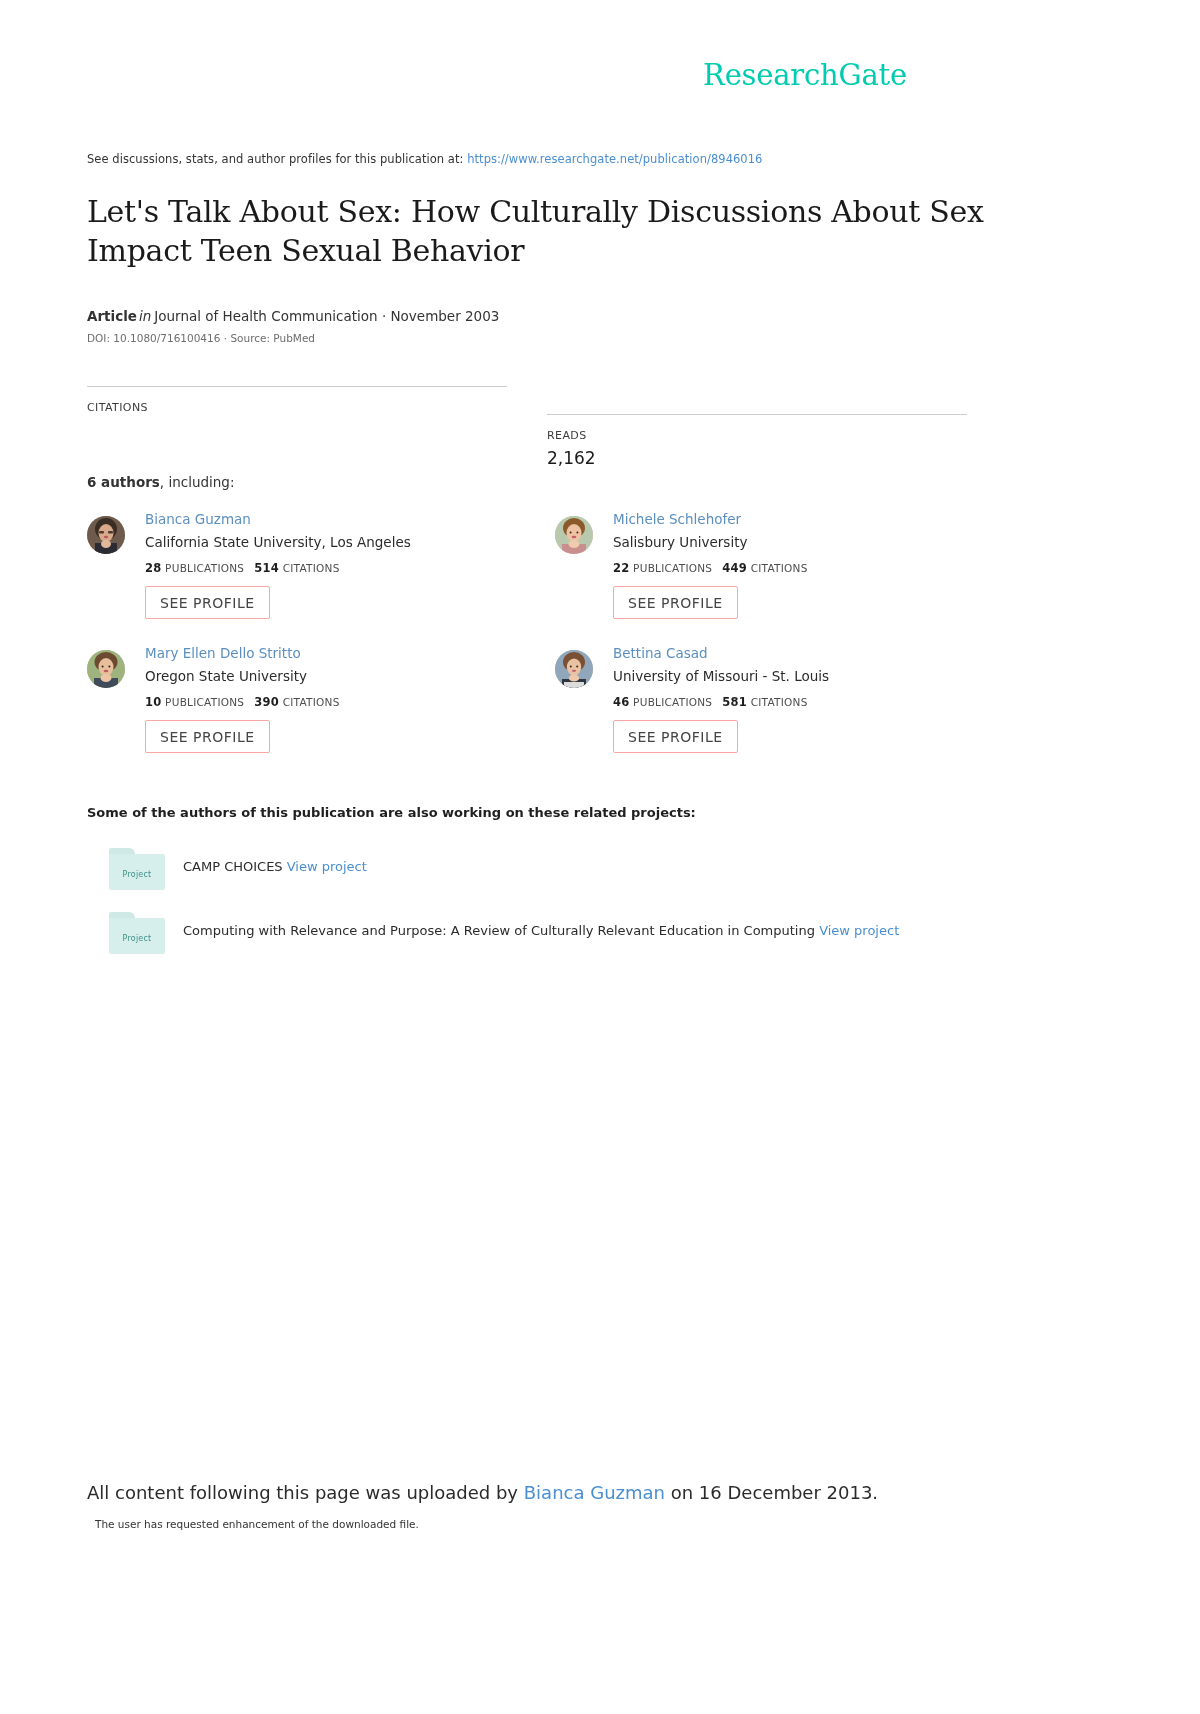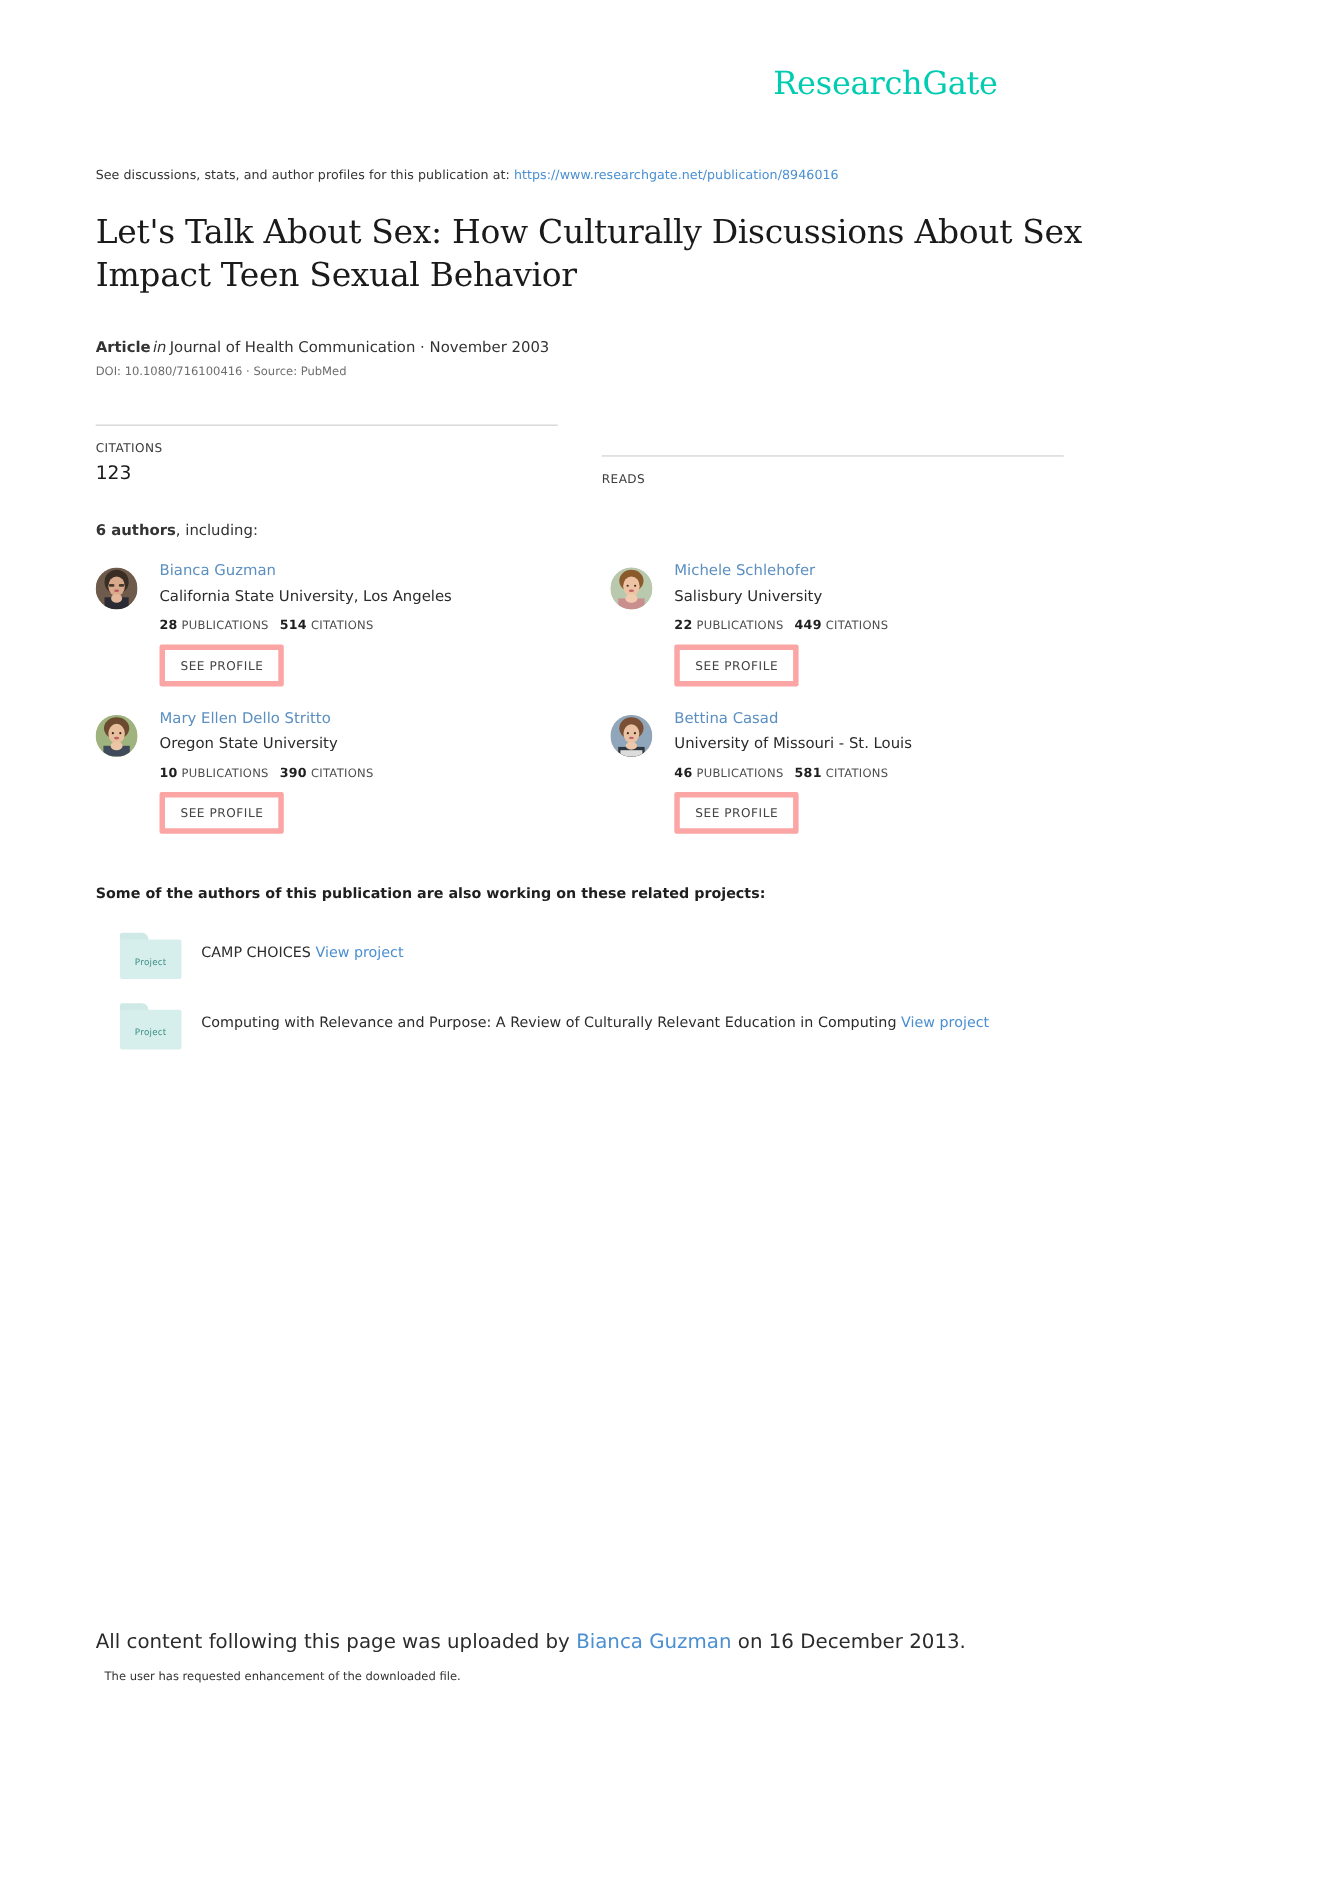--- a/index.html
+++ b/index.html
@@ -180,24 +180,24 @@
     color: #4d4d4d;
     letter-spacing: 0.25px;
   }
   .author-stats b { font-weight: bold; font-size: 11.5px; color:#1f1f1f; }
   .author-stats .gap { display:inline-block; width: 10px; }
 
   .see-profile {
     display: inline-block;
     margin-top: 11px;
     padding: 8px 14px 7px;
-    border: 5px solid #fca5a5;
+    border: 1px solid #fca5a5;
     border-radius: 2px;
     background: #ffffff;
-    font-size: 11px;
+    font-size: 14px;
     color: #444444;
     letter-spacing: 0.5px;
     cursor: pointer;
   }
 
   
   .projects-head {
     position: absolute;
     top: 805px;
     left: 0;
@@ -291,25 +291,25 @@
 
     <div class="article-meta">
       <span class="lbl">Article</span><span class="inw">in</span><span>Journal of Health Communication · November 2003</span>
     </div>
     <div class="doi-line">DOI: 10.1080/716100416 · Source: PubMed</div>
 
     <div class="stats">
       <div class="stat-col left">
         <div class="stat-rule"></div>
         <div class="stat-label">CITATIONS</div>
-        <div class="stat-value">123</div>
       </div>
       <div class="stat-col right">
         <div class="stat-rule"></div>
         <div class="stat-label">READS</div>
+        <div class="stat-value">2,162</div>
       </div>
     </div>
 
     <div class="authors-head">
       <b>6 authors</b><span>, including:</span>
     </div>
 
     <div class="author-grid">
 
       <div class="author-card c0">

